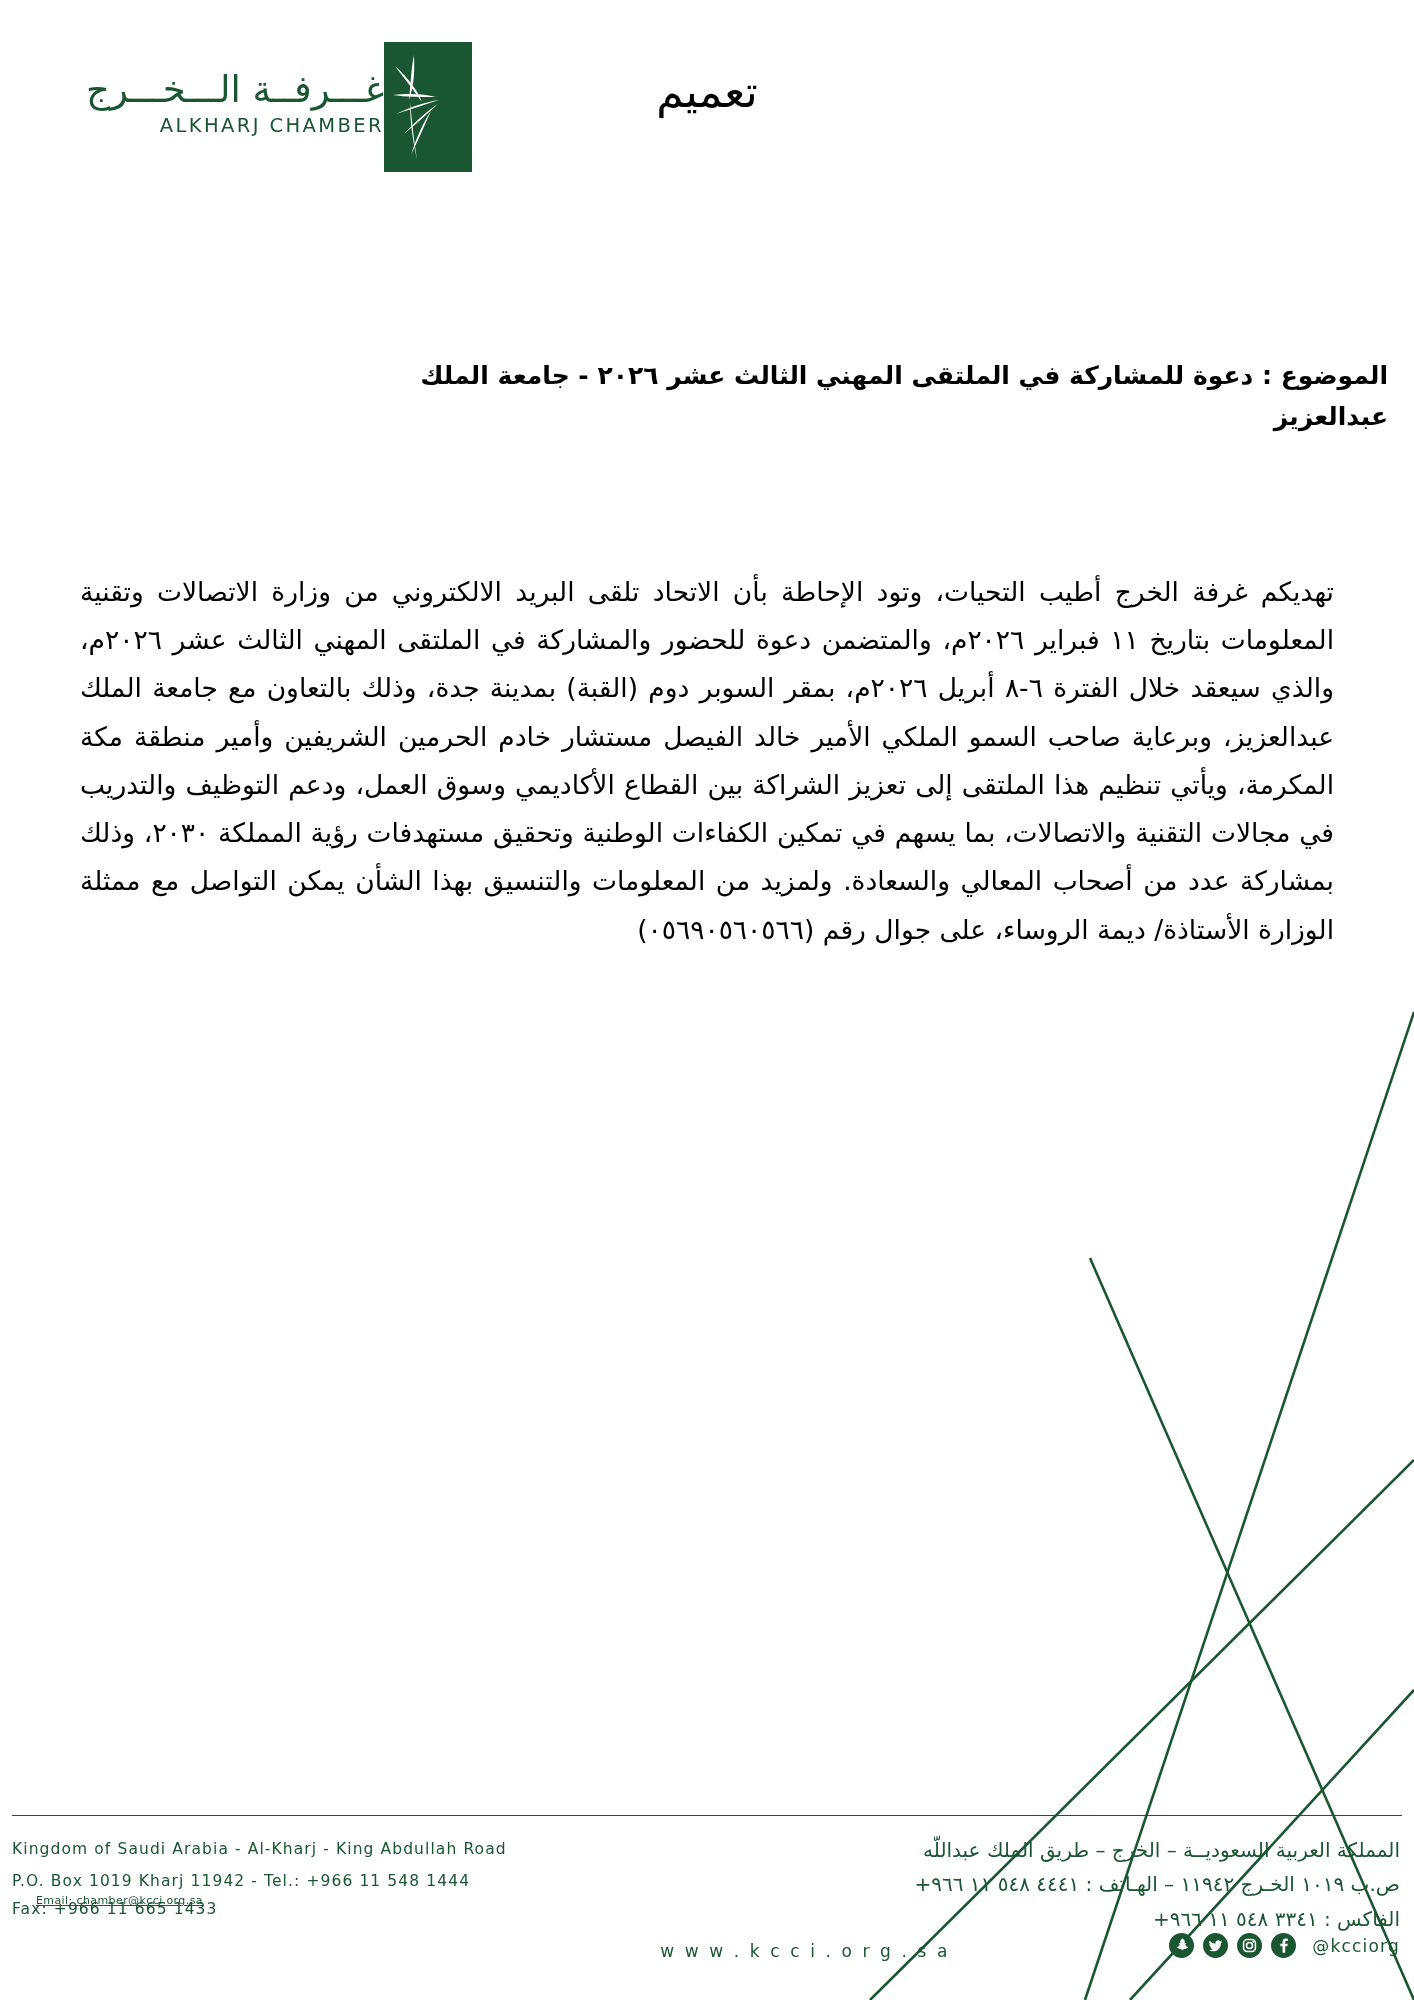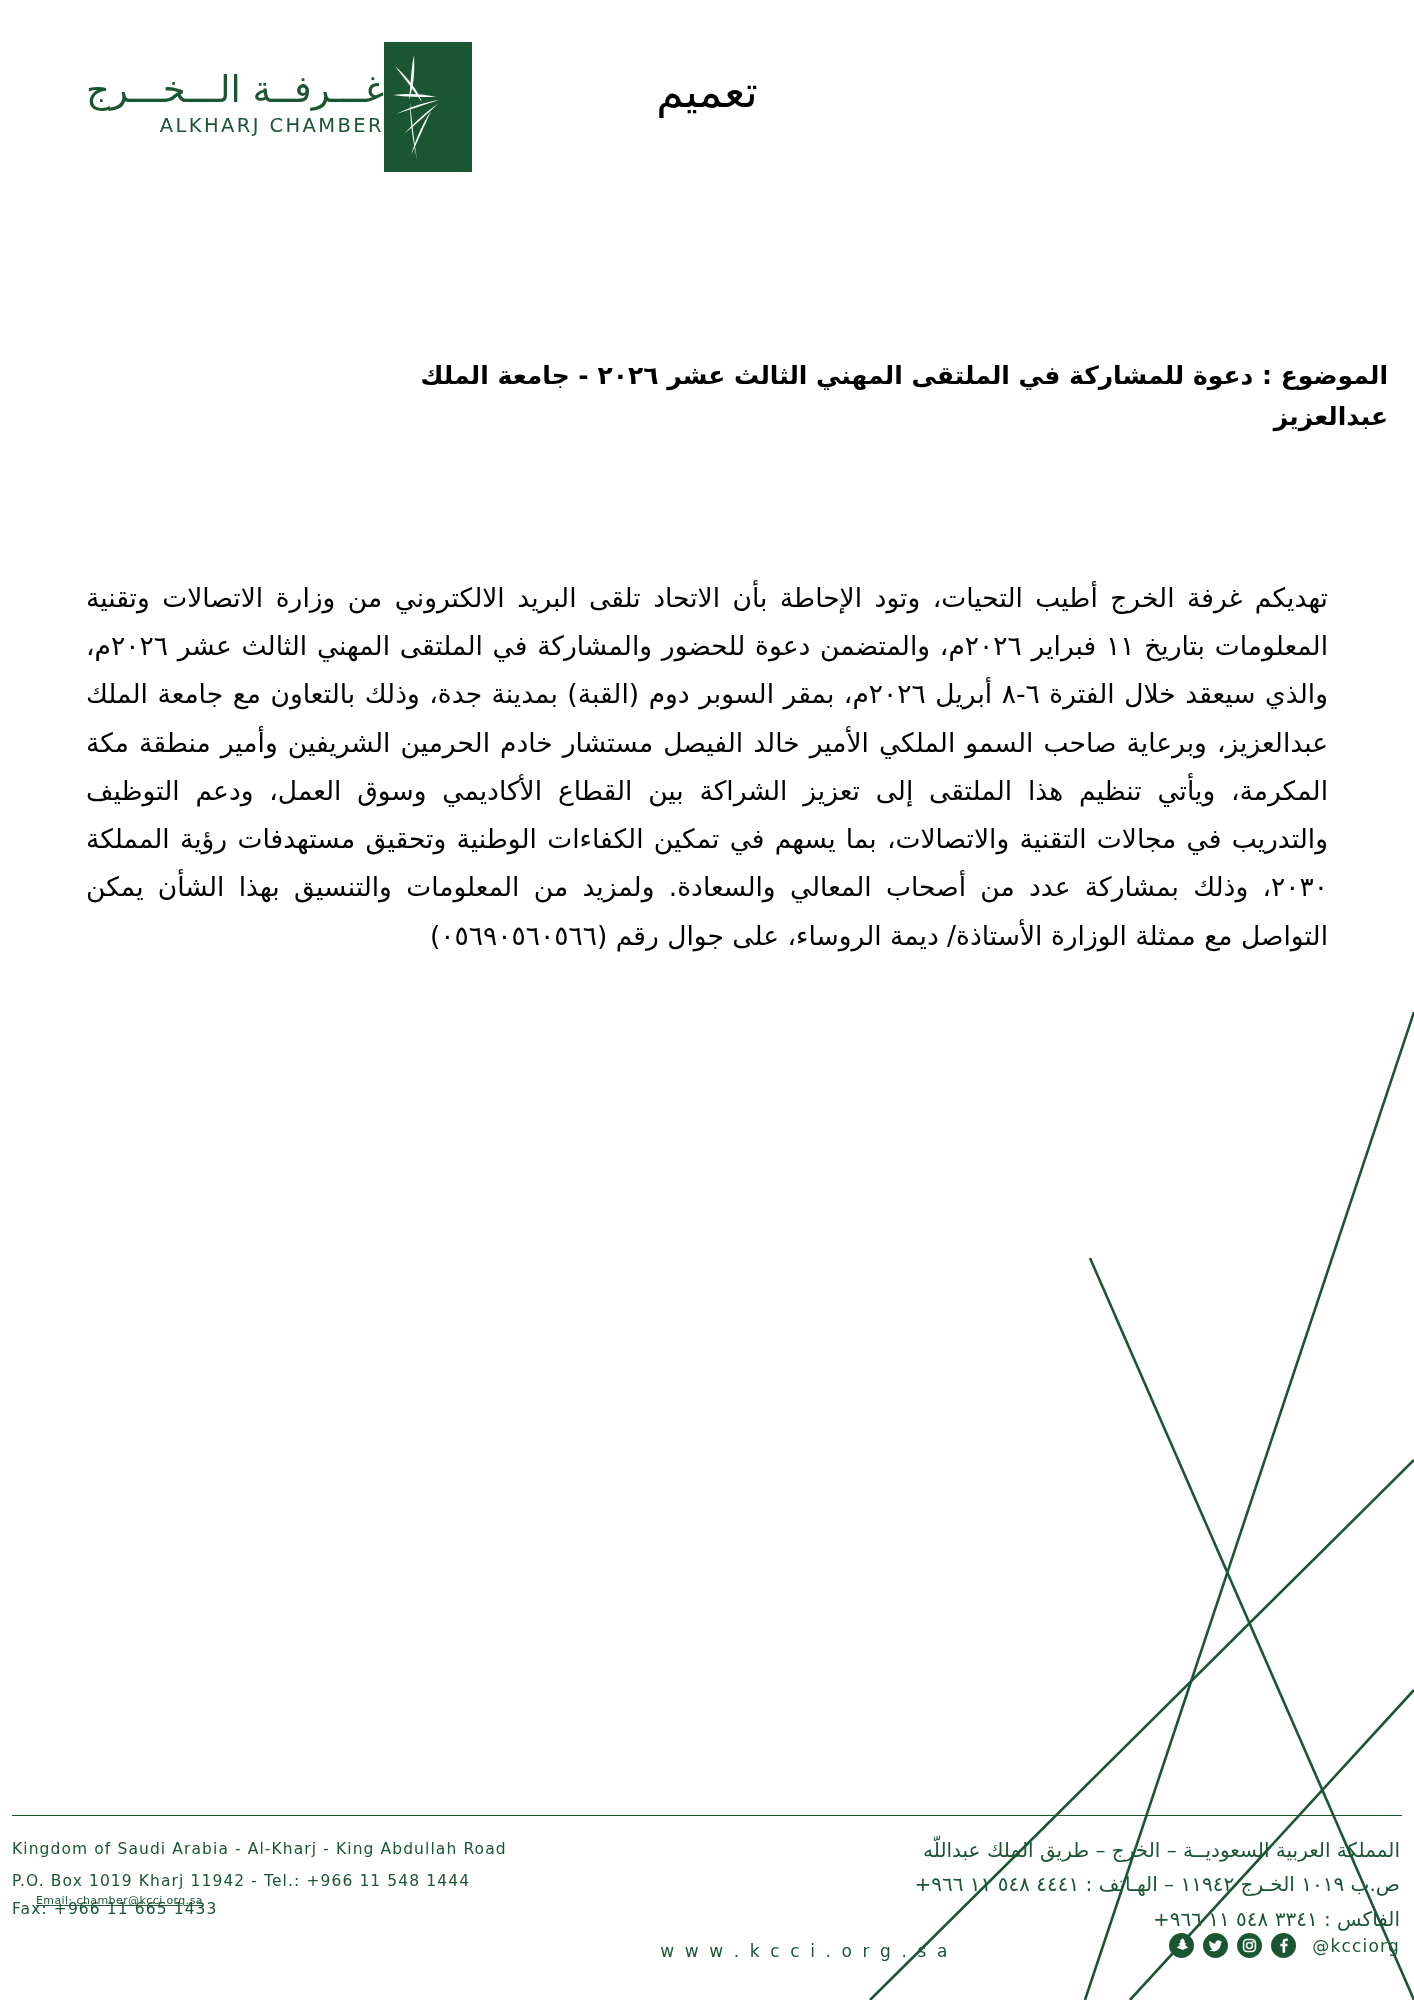--- a/index.html
+++ b/index.html
@@ -110,21 +110,21 @@
     right:78px; top:566px;
     width:1258px;
     text-align:justify;
     text-align-last:right;
     font-size:26.5px;
     line-height:1.82;
     color:#000;
     z-index:2;
   }
 
-  #body-block p { margin:8px; }
+  #body-block p { margin:2px; }
 
   
   #footer {
     position:absolute;
     left:0; top:1815px;
     width:1414px; height:236px;
     z-index:3;
   }
 
   #footer-rule {

